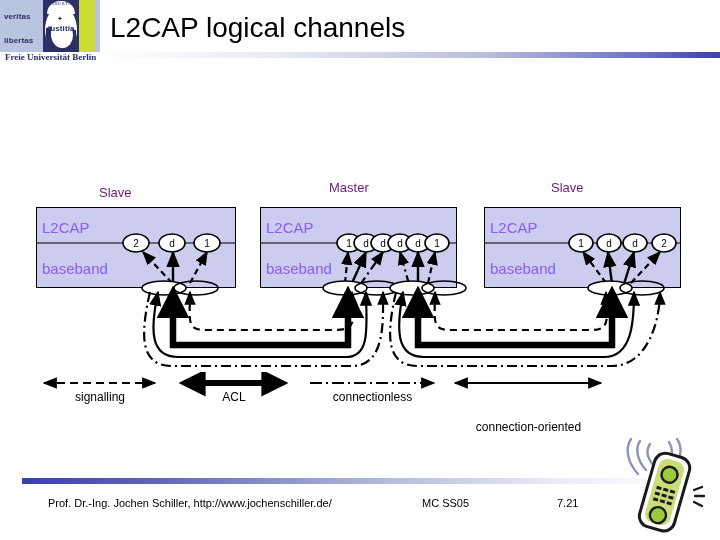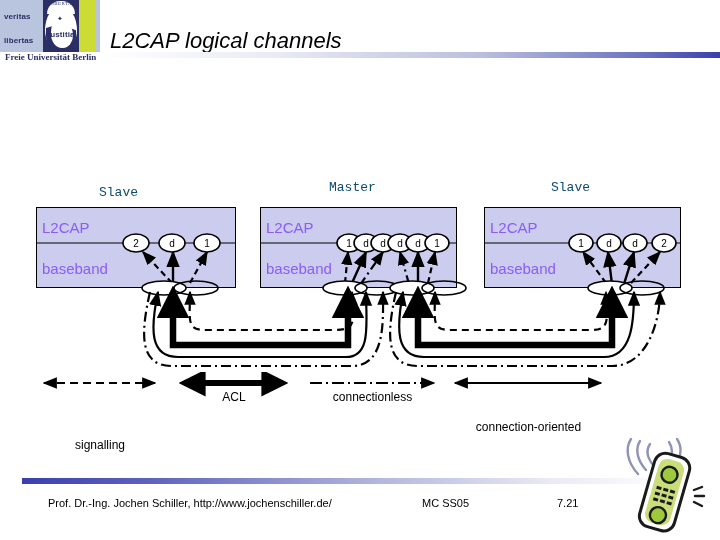--- a/index.html
+++ b/index.html
@@ -89,56 +89,54 @@
   .logo-motto {
     position: absolute;
     left: 4px;
     font-family: Liberation Sans, sans-serif;
     font-size: 8px;
     font-weight: bold;
     color: #2b2f66;
     letter-spacing: 0.1px;
   }
   #motto-1 { top: 12px; }
-  #motto-2 { top: 30px; padding-left: 44px; }
+  #motto-2 { top: 24px; padding-left: 44px; }
   #motto-3 { top: 36px; }
   #logo-univ {
     position: absolute;
     left: 5px; top: 52px;
     font-family: "Liberation Serif", serif;
     font-size: 9px;
     font-weight: bold;
     color: #2b2f66;
     white-space: nowrap;
   }
 
   #slide-title {
     position: absolute;
-    left: 110px; top: 28px;
-    font-size: 22px;
+    left: 110px; top: 12px;
+    font-size: 28px;
     color: #000000;
     white-space: nowrap;
-    font-style: italic;
   }
   #header-rule {
     position: absolute;
     left: 100px; top: 52px;
     width: 620px; height: 6px;
     background: linear-gradient(to right, #ffffff 0%, #e9ebf5 28%, #b9bedd 62%, #6a70c0 88%, #3b3fae 100%);
   }
 
   
   #diagram { position: absolute; left: 0; top: 0; width: 720px; height: 540px; }
 
   .node-label {
     position: absolute;
     font-size: 13px;
-    color: #0c4a6e;
-    white-space: nowrap;
-    font-family: Liberation Mono, monospace;
+    color: #701a75;
+    white-space: nowrap;
   }
   .stack-box {
     position: absolute;
     background: #ccccee;
     border: 1px solid #000000;
     box-sizing: border-box;
   }
   .layer-text {
     position: absolute;
     font-size: 15px;
@@ -321,21 +319,21 @@
 
     <line x1="44" y1="11" x2="155" y2="11" stroke="#000" stroke-width="2.2" stroke-dasharray="8,5" marker-start="url(#lg-arrow)" marker-end="url(#lg-arrow)"></line>
 
     <line x1="184" y1="11" x2="283" y2="11" stroke="#000" stroke-width="6" marker-start="url(#lg-arrow-thick)" marker-end="url(#lg-arrow-thick)"></line>
 
     <line x1="310" y1="11" x2="434" y2="11" stroke="#000" stroke-width="2.2" stroke-dasharray="12,4,2,4" marker-end="url(#lg-arrow)"></line>
 
     <line x1="455" y1="11" x2="601" y2="11" stroke="#000" stroke-width="2.2" marker-start="url(#lg-arrow)" marker-end="url(#lg-arrow)"></line>
   </svg>
 
-  <div class="legend-label" style="left:44px;  top:390px; width:112px;margin-top:48px;">signalling</div>
+  <div class="legend-label" style="left:44px;  top:390px; width:112px;">signalling</div>
   <div class="legend-label" style="left:184px; top:390px; width:100px;">ACL</div>
   <div class="legend-label" style="left:310px; top:390px; width:125px;">connectionless</div>
   <div class="legend-label" style="left:455px; top:390px; width:147px;margin-top:30px;">connection-oriented</div>
 </div>
 
 <div id="footer-rule"></div>
 <div class="footer-text" id="footer-author">Prof. Dr.-Ing. Jochen Schiller, http://www.jochenschiller.de/</div>
 <div class="footer-text" id="footer-course">MC SS05</div>
 <div class="footer-text" id="footer-page">7.21</div>
 

